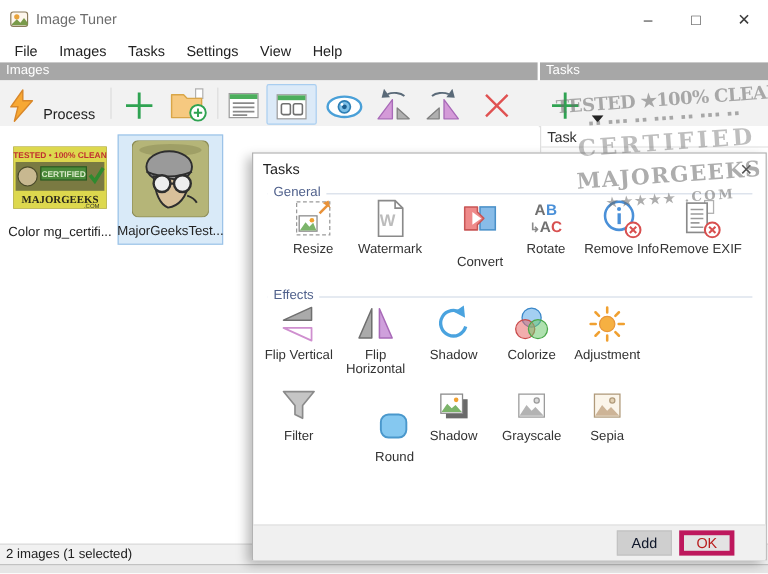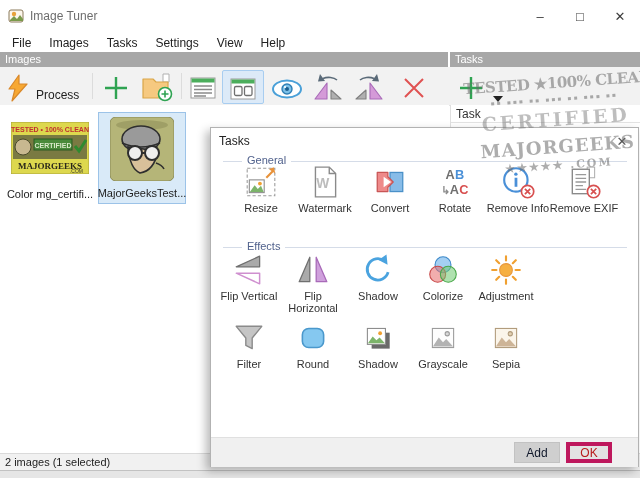--- a/index.html
+++ b/index.html
@@ -32,21 +32,21 @@
   .thumb-label{font-size:11px;color:#222;margin-top:auto;margin-bottom:4px;white-space:nowrap;}
   
   #statusbar{left:0;top:453px;width:640px;height:17px;background:#f1f1f1;border-top:1px solid #dadada;font-size:11px;color:#222;line-height:16px;padding-left:5px;box-sizing:border-box;}
   #bottom-edge{left:0;top:470px;width:640px;height:8px;background:#e6e6e6;border-top:1px solid #c2c2c2;box-sizing:border-box;}
   
   #dialog{left:210px;top:127px;width:429px;height:340px;background:#fff;border:1px solid #b2b2b2;
     box-shadow:-4px 4px 9px rgba(0,0,0,.28);box-sizing:border-box;z-index:20;}
   #dialog-title{left:8px;top:6px;font-size:12px;color:#222;}
   #dialog-close{right:7px;top:4px;width:18px;height:18px;font-size:13px;color:#555;display:flex;align-items:center;justify-content:center;}
   .group{border-top:1px solid #d5dce8;}
-  .legend{position:absolute;top:-8px;left:19px;background:#fff;padding:0 5px;font-size:11px;color:#50618c;}
+  .legend{position:absolute;top:-8px;left:0;background:#fff;padding:0 5px;font-size:11px;color:#50618c;}
   .ditem{position:absolute;width:64px;display:flex;flex-direction:column;align-items:center;}
   .dicon{width:34px;height:34px;display:block;}
   .dlabel{font-size:11px;line-height:12px;color:#333;margin-top:3px;white-space:nowrap;text-align:center;}
   .dlabel.wrap{white-space:normal;width:64px;}
   #dialog-footer{left:0;top:309px;width:427px;height:29px;background:#f0f0f0;border-top:1px solid #e0e0e0;}
   .dlgbtn{top:4px;width:46px;height:21px;font-size:12px;display:flex;align-items:center;justify-content:center;box-sizing:border-box;}
   #add-button{left:303px;background:#cfcfcf;border:1px solid #c2c2c2;color:#0f172a;}
   #ok-button{left:355px;background:#e3e3e3;border:4px solid #be185d;color:#b91c1c;}
   
   #stamp{left:466px;top:74px;width:180px;text-align:center;transform:rotate(-4deg);z-index:60;
@@ -255,21 +255,21 @@
     <div class="ditem" style="left:82px;top:37px;">
       <span class="dicon">
         <svg width="34" height="34" viewBox="0 0 32 32">
             <path d="M7 2 h13 l6 6 v22 H7 Z" fill="#fff" stroke="#8a8a8a" stroke-width="1.3"></path>
             <path d="M20 2 v6 h6" fill="none" stroke="#8a8a8a" stroke-width="1.3"></path>
             <text x="14" y="22" text-anchor="middle" font-size="13" font-weight="bold" fill="#bcbcbc" font-family="Liberation Sans, sans-serif">W</text>
           </svg>
       </span>
       <span class="dlabel">Watermark</span>
     </div>
-    <div class="ditem" style="left:147px;top:37px;">
+    <div class="ditem" style="left:157px;top:37px;gap:11px;">
       <span class="dicon">
         <svg width="34" height="34" viewBox="0 0 32 32">
             <rect x="16" y="7" width="12" height="18" fill="#88bce8" stroke="#4a90c8" stroke-width="1.2"></rect>
             <path d="M4 7 h10 v4 l5 5 -5 5 v4 H4 Z" fill="#ee8a8a" stroke="#c85656" stroke-width="1.2" stroke-linejoin="round"></path>
             <polygon points="10,11 17,16 10,21" fill="#fff"></polygon>
           </svg>
       </span>
       <span class="dlabel">Convert</span>
     </div>
     <div class="ditem" style="left:212px;top:37px;">
@@ -361,21 +361,21 @@
       <span class="dlabel">Adjustment</span>
     </div>
     <div class="ditem" style="left:6px;top:193px;">
       <span class="dicon">
         <svg width="34" height="34" viewBox="0 0 32 32">
             <polygon points="4,5 28,5 19,16 19,26 13,23 13,16" fill="#c5c5c5" stroke="#8a8a8a" stroke-width="1.3" stroke-linejoin="round"></polygon>
           </svg>
       </span>
       <span class="dlabel">Filter</span>
     </div>
-    <div class="ditem" style="left:70px;top:193px;">
+    <div class="ditem" style="left:70px;top:210px;align-items:flex-end;">
       <span class="dicon">
         <svg width="34" height="34" viewBox="0 0 32 32">
             <rect x="6" y="7" width="20" height="18" rx="6" fill="#85c8f0" stroke="#4a98cc" stroke-width="1.5"></rect>
           </svg>
       </span>
       <span class="dlabel">Round</span>
     </div>
     <div class="ditem" style="left:135px;top:193px;">
       <span class="dicon">
         <svg width="34" height="34" viewBox="0 0 32 32">

